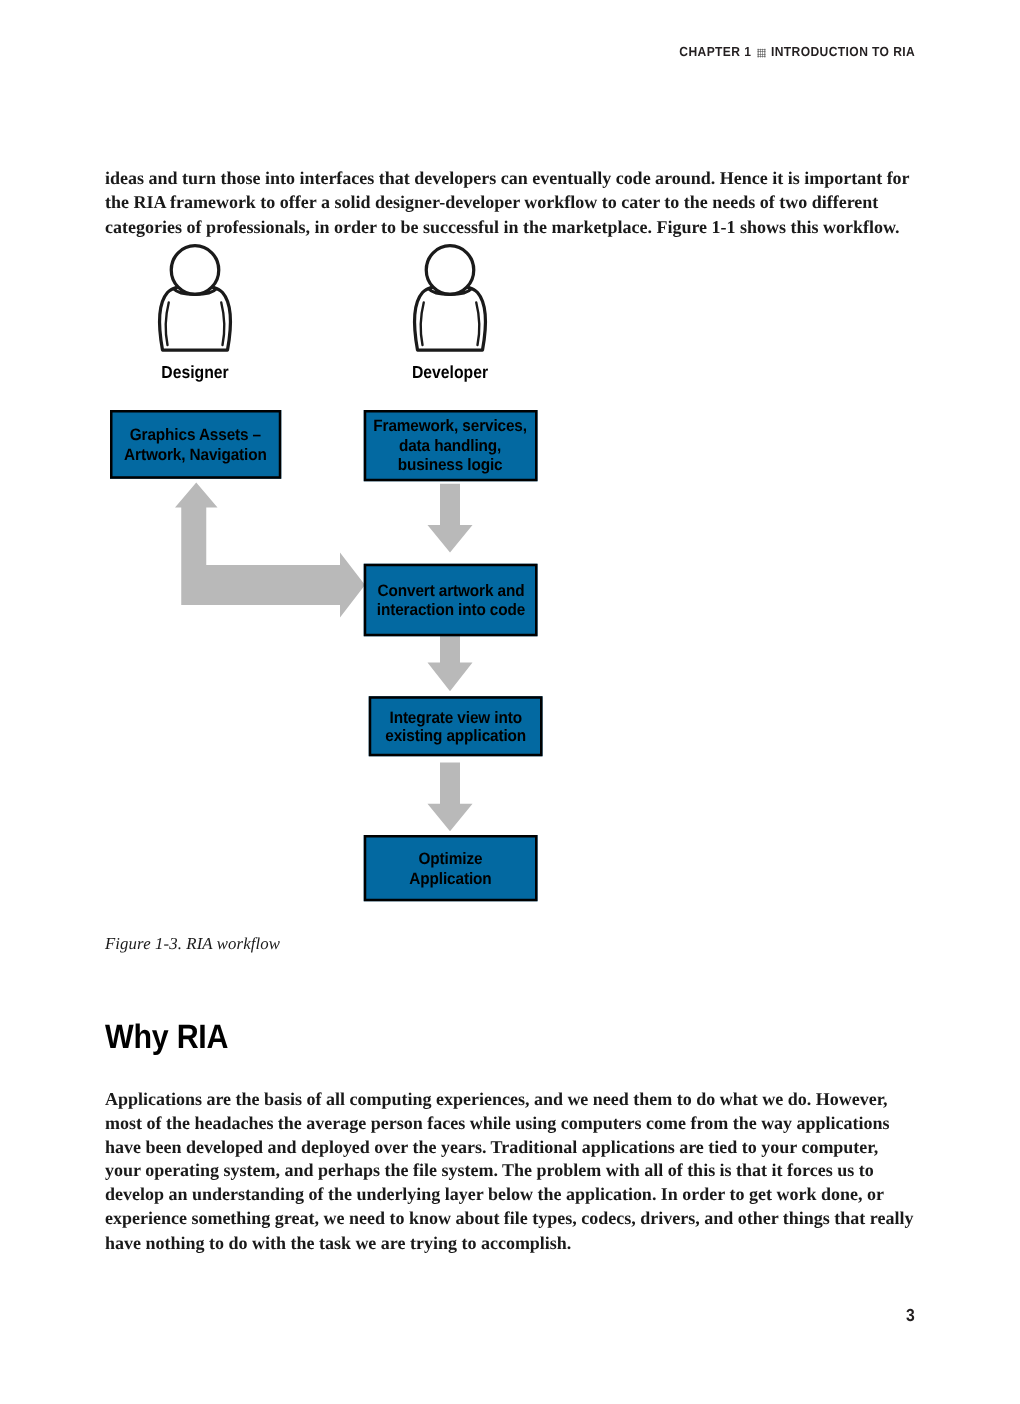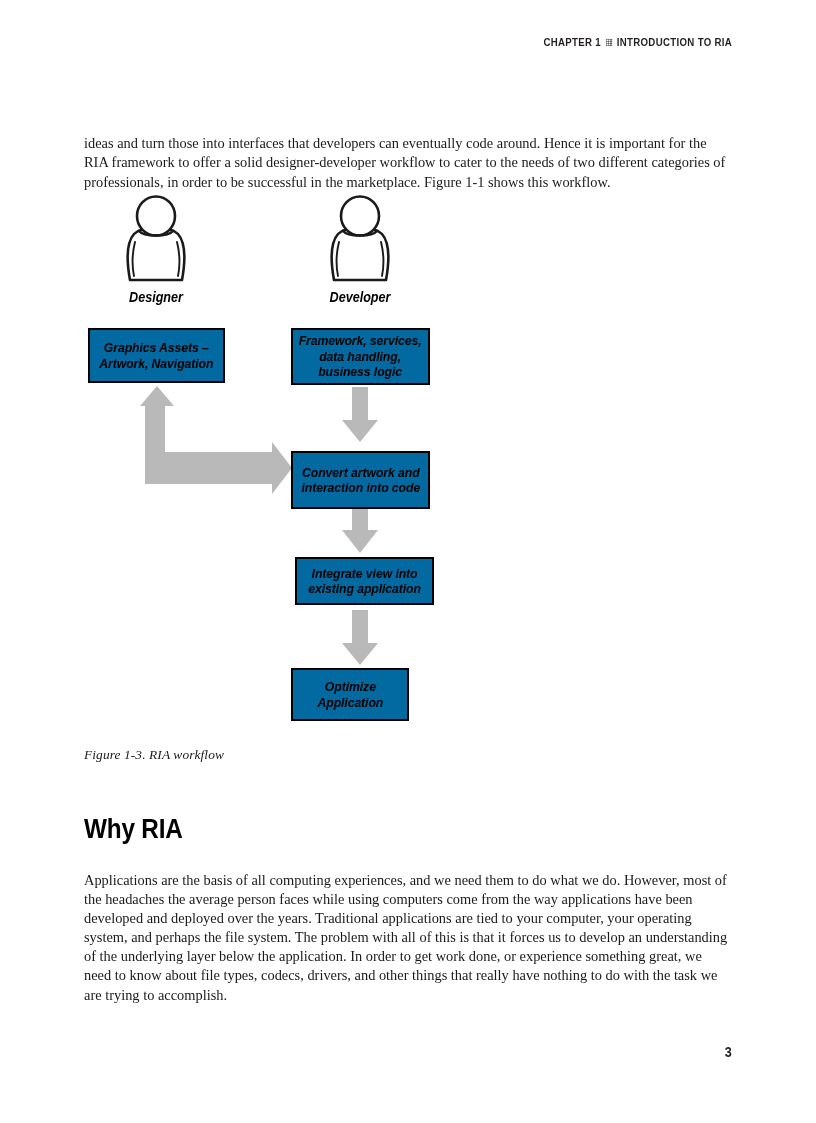--- a/index.html
+++ b/index.html
@@ -54,20 +54,21 @@
 
   
   .body-text {
     position: absolute;
     left: 84px;
     width: 648px;
     font-size: 14.4px;
     line-height: 19.1px;
     text-align: left;
     color: #1a1a1a;
+    font-weight: bold;
   }
   .para-top { top: 120px; }
   .indent { text-indent: 22px; display: block; }
 
   
   .fig-caption {
     position: absolute;
     left: 84px;
     top: 747px;
     font-size: 13.4px;
@@ -106,21 +107,20 @@
   }
 
   
   .figure {
     position: absolute;
     left: 0;
     top: 0;
     width: 816px;
     height: 1123px;
     pointer-events: none;
-    font-style: italic;
   }
 
   
   .pbox {
     position: absolute;
     box-sizing: border-box;
     border: 2.4px solid #000000;
     background: #0369a1;
     display: flex;
     align-items: center;
@@ -136,21 +136,21 @@
   }
   .pbox span {
     display: block;
     transform: scaleX(0.93);
   }
 
   .box-graphics   { left: 88px;  top: 328px; width: 137px; height: 55px; }
   .box-framework  { left: 291px; top: 328px; width: 139px; height: 57px; }
   .box-convert    { left: 291px; top: 451px; width: 139px; height: 58px; }
   .box-integrate  { left: 295px; top: 557px; width: 139px; height: 48px; }
-  .box-optimize   { left: 291px; top: 668px; width: 118px; height: 53px; }
+  .box-optimize   { left: 291px; top: 668px; width: 139px; height: 53px; }
 
   
   .actor-label {
     position: absolute;
     font-family: "Liberation Sans Narrow", "Liberation Sans", sans-serif;
     font-weight: bold;
     font-size: 14px;
     color: #000000;
     text-align: center;
     transform: scaleX(0.9);

